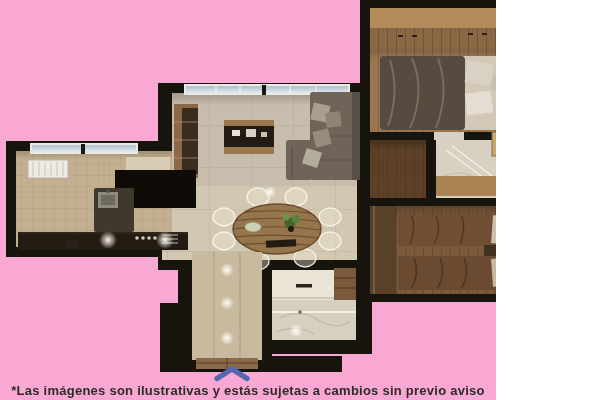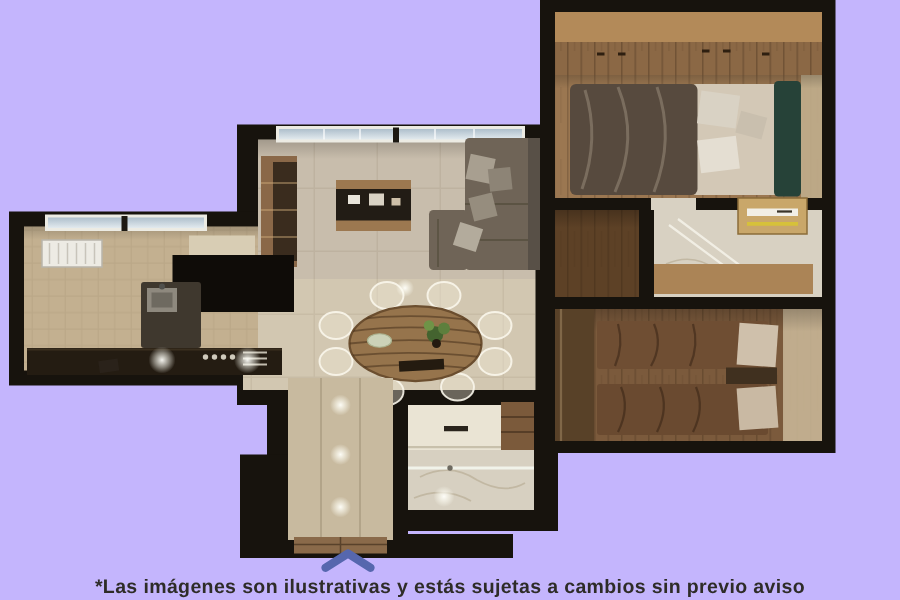--- a/index.html
+++ b/index.html
@@ -1,17 +1,17 @@
 <!DOCTYPE html>
 <html><head>
 <meta charset="utf-8">
 <style>
   html,body{margin:0;padding:0;}
   body{font-family:"Liberation Sans", sans-serif;}
-  .stage{position:relative;width:600px;height:400px;background:#c4b5fd;overflow:hidden;}
+  .stage{position:relative;width:496px;height:400px;background:#f9a8d4;overflow:hidden;}
   .plan-svg{position:absolute;left:0;top:0;}
   .chevron{position:absolute;left:212px;top:365px;width:40px;height:17px;cursor:pointer;}
   .disclaimer{position:absolute;left:0;right:0;top:383px;text-align:center;
     font-size:13px;font-weight:bold;color:#2e2c28;letter-spacing:0.25px;}
 </style>
 </head>
 <body>
 
 <div class="stage">
 

